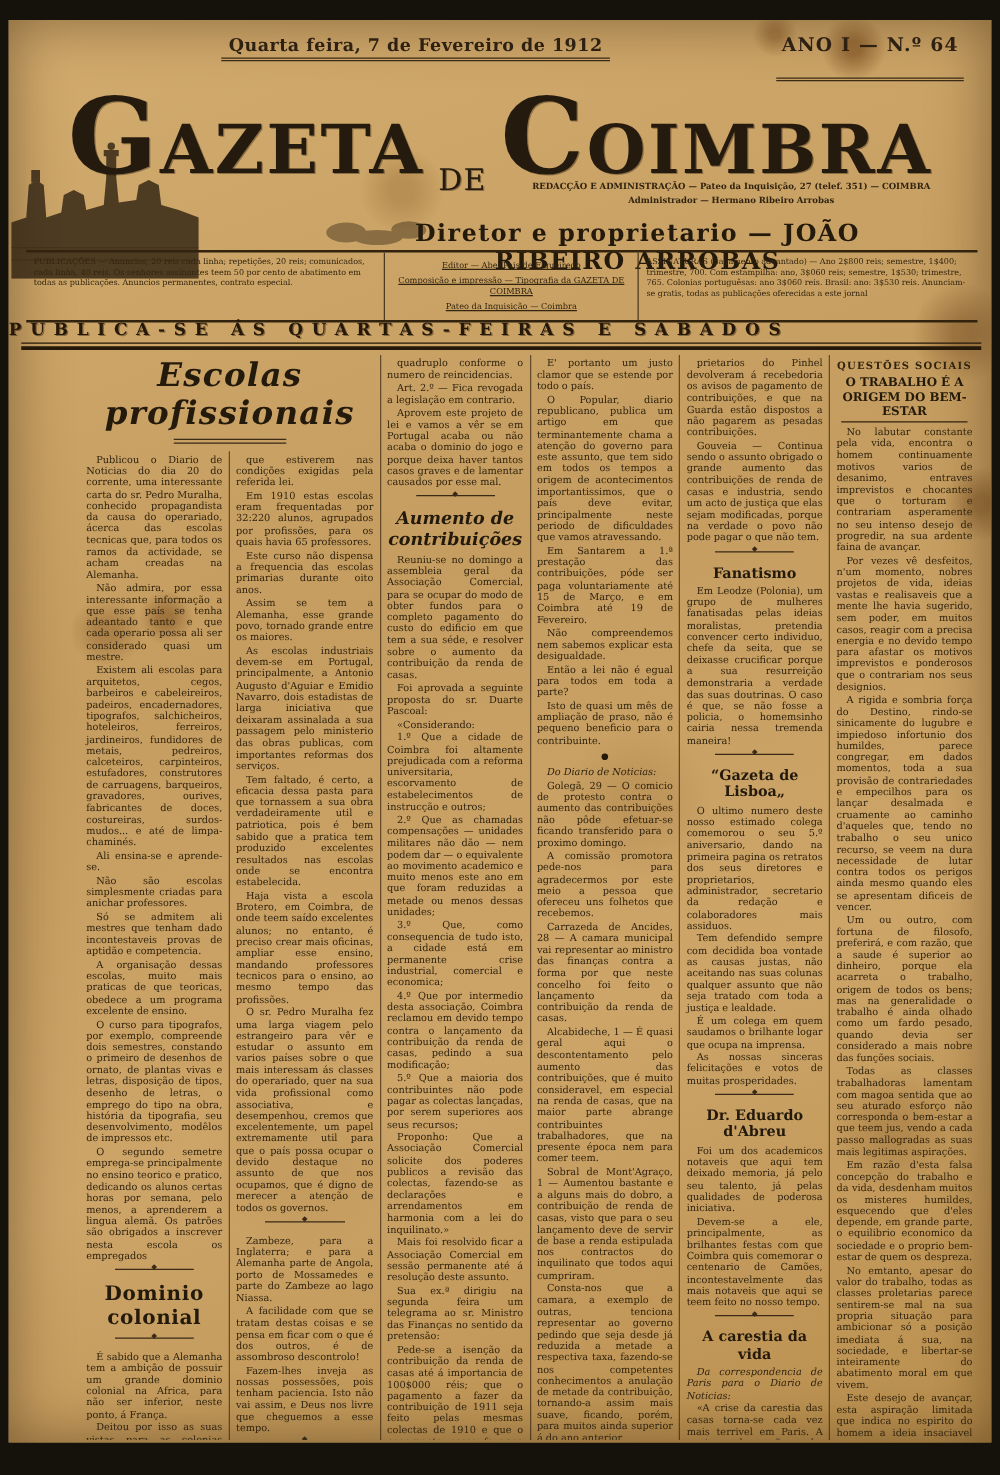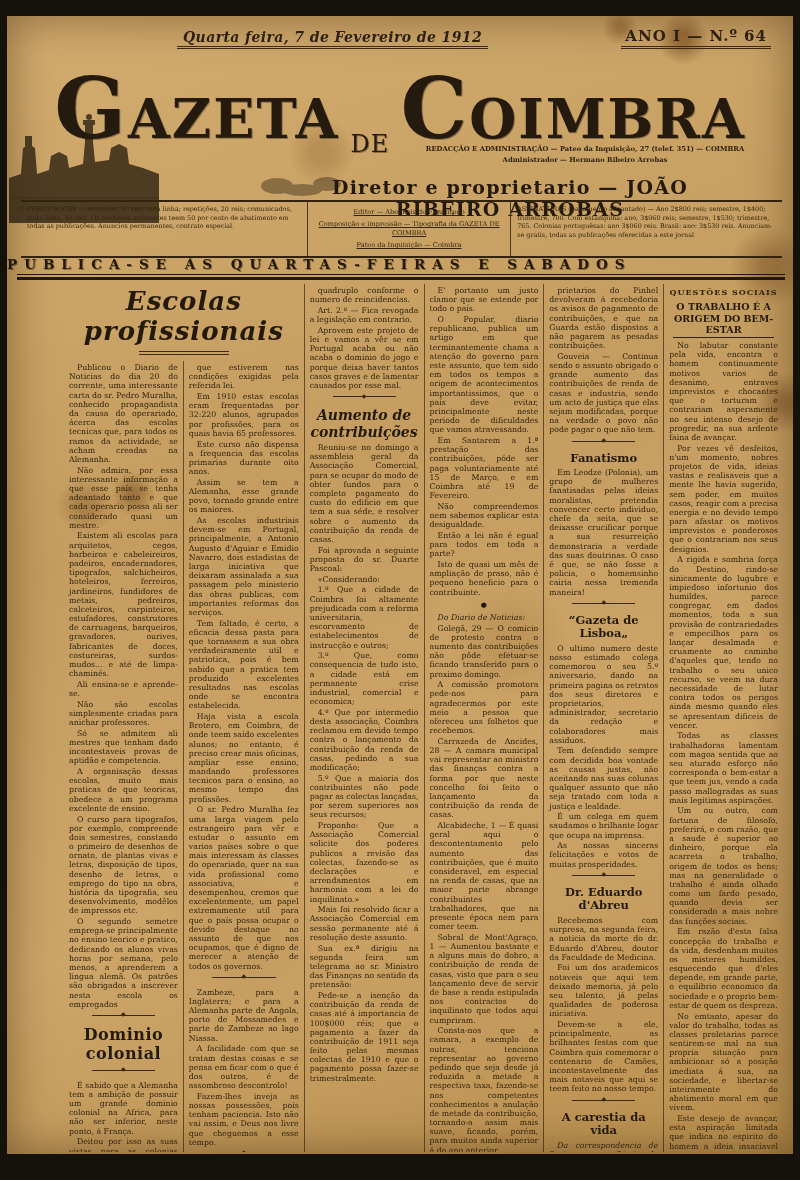--- a/index.html
+++ b/index.html
@@ -21,23 +21,23 @@
       radial-gradient(circle at 40% 12%, rgba(130,85,35,.28) 0 10px, rgba(130,85,35,0) 34px),
       radial-gradient(circle at 64% 55%, rgba(150,105,50,.22) 0 18px, rgba(150,105,50,0) 60px),
       radial-gradient(circle at 30% 80%, rgba(170,130,70,.2) 0 30px, rgba(170,130,70,0) 80px),
       radial-gradient(circle at 90% 78%, rgba(120,78,30,.25) 0 12px, rgba(120,78,30,0) 50px),
       linear-gradient(160deg,#d2ab6e 0%,#c59d60 40%,#cda569 68%,#b98f4e 100%);
     box-shadow:inset 0 0 46px rgba(56,33,8,.5);
     color:#2e2113;
   }
   
   .date-line{position:absolute;top:13px;left:170px;font-size:14px;font-weight:bold;
-    border-bottom:3px double #3a2a16;padding:0 6px 1px 6px;letter-spacing:.4px;font-style:italic;}
+    border-bottom:3px double #3a2a16;padding:0 6px 1px 6px;letter-spacing:.4px;}
   .issue-line{position:absolute;top:11px;right:22px;font-size:15px;font-weight:bold;
-    border-bottom:3px double #3a2a16;padding:0 4px 1px 4px;letter-spacing:1px;}
+    border-bottom:3px double #3a2a16;padding:0 4px 17px 4px;letter-spacing:1px;}
   .title-block{position:absolute;top:34px;left:0;right:0;text-align:center;white-space:nowrap;
     color:#241a0e;text-shadow:1px 1px 0 rgba(20,10,0,.35);}
   .title-word{display:inline-block;font-size:54px;font-weight:bold;letter-spacing:2px;
     text-transform:uppercase;line-height:1.4;}
   .title-word::first-letter{font-size:84px;}
   .title-de{display:inline-block;font-size:24px;font-weight:normal;text-transform:uppercase;
     vertical-align:-14px;margin:0 6px;letter-spacing:1px;}
   .engraving{position:absolute;left:2px;top:92px;opacity:.9;}
   .foliage{position:absolute;left:250px;top:140px;opacity:.75;}
   .mast-right{position:absolute;top:128px;right:8px;width:400px;text-align:center;
@@ -152,21 +152,21 @@
     </div>
     <div class="news-col c1">
         <p class="para">Publicou o Diario de Noticias do dia 20 do corrente, uma interessante carta do sr. Pedro Muralha, conhecido propagandista da causa do operariado, ácerca das escolas tecnicas que, para todos os ramos da actividade, se acham creadas na Alemanha.</p>
         <p class="para">Não admira, por essa interessante informação a que esse país se tenha adeantado tanto e que cada operario possa ali ser considerado quasi um mestre.</p>
         <p class="para">Existem ali escolas para arquitetos, cegos, barbeiros e cabeleireiros, padeiros, encadernadores, tipografos, salchicheiros, hoteleiros, ferreiros, jardineiros, fundidores de metais, pedreiros, calceteiros, carpinteiros, estufadores, construtores de carruagens, barqueiros, gravadores, ourives, fabricantes de doces, costureiras, surdos-mudos... e até de limpa-chaminés.</p>
         <p class="para">Ali ensina-se e aprende-se.</p>
         <p class="para">Não são escolas simplesmente criadas para anichar professores.</p>
         <p class="para">Só se admitem ali mestres que tenham dado incontestaveis provas de aptidão e competencia.</p>
         <p class="para">A organisação dessas escolas, muito mais praticas de que teoricas, obedece a um programa excelente de ensino.</p>
         <p class="para">O curso para tipografos, por exemplo, compreende dois semestres, constando o primeiro de desenhos de ornato, de plantas vivas e letras, disposição de tipos, desenho de letras, o emprego do tipo na obra, história da tipografia, seu desenvolvimento, modêlos de impressos etc.</p>
-        <p class="para">O segundo semetre emprega-se principalmente no ensino teorico e pratico, dedicando os alunos vivas horas por semana, pelo menos, a aprenderem a lingua alemã. Os patrões são obrigados a inscrever nesta escola os empregados</p>
+        <p class="para">O segundo semetre emprega-se principalmente no ensino teorico e pratico, dedicando os alunos certas horas por semana, pelo menos, a aprenderem a lingua alemã. Os patrões são obrigados a inscrever nesta escola os empregados</p>
         <div class="orn-divider"></div>
         <h3 class="art-head big-head">Dominio colonial</h3>
         <div class="orn-divider"></div>
         <p class="para">É sabido que a Alemanha tem a ambição de possuir um grande dominio colonial na Africa, para não ser inferior, neste ponto, á França.</p>
         <p class="para">Deitou por isso as suas vistas para as colonias portuguêsas, visto pertencerem a uma nação pequena.</p>
       </div>
     <div class="news-col c2">
         <p class="para">que estiverem nas condições exigidas pela referida lei.</p>
         <p class="para">Em 1910 estas escolas eram frequentadas por 32:220 alunos, agrupados por profissões, para os quais havia 65 professores.</p>
         <p class="para">Este curso não dispensa a frequencia das escolas primarias durante oito anos.</p>
@@ -186,20 +186,21 @@
     <div class="news-col c3">
         <p class="para">quadruplo conforme o numero de reincidencias.</p>
         <p class="para">Art. 2.º — Fica revogada a legislação em contrario.</p>
         <p class="para">Aprovem este projeto de lei e vamos a vêr se em Portugal acaba ou não acaba o dominio do jogo e porque deixa haver tantos casos graves e de lamentar causados por esse mal.</p>
         <div class="orn-divider"></div>
         <h3 class="art-head italic-head">Aumento de contribuições</h3>
         <p class="para">Reuniu-se no domingo a assembleia geral da Associação Comercial, para se ocupar do modo de obter fundos para o completo pagamento do custo do edificio em que tem a sua séde, e resolver sobre o aumento da contribuição da renda de casas.</p>
         <p class="para">Foi aprovada a seguinte proposta do sr. Duarte Pascoal:</p>
         <p class="para">«Considerando:</p>
         <p class="para">1.º Que a cidade de Coimbra foi altamente prejudicada com a reforma universitaria, escorvamento de estabelecimentos de instrucção e outros;</p>
+        <p class="para">2.º Que as chamadas compensações — unidades militares não dão — nem podem dar — o equivalente ao movimento academico e muito menos este ano em que foram reduzidas a metade ou menos dessas unidades;</p>
         <p class="para">3.º Que, como consequencia de tudo isto, a cidade está em permanente crise industrial, comercial e economica;</p>
         <p class="para">4.º Que por intermedio desta associação, Coimbra reclamou em devido tempo contra o lançamento da contribuição da renda de casas, pedindo a sua modificação;</p>
         <p class="para">5.º Que a maioria dos contribuintes não pode pagar as colectas lançadas, por serem superiores aos seus recursos;</p>
         <p class="para">Proponho: Que a Associação Comercial solicite dos poderes publicos a revisão das colectas, fazendo-se as declarações e arrendamentos em harmonia com a lei do inquilinato.»</p>
         <p class="para">Mais foi resolvido ficar a Associação Comercial em sessão permanente até á resolução deste assunto.</p>
         <p class="para">Sua ex.ª dirigiu na segunda feira um telegrama ao sr. Ministro das Finanças no sentido da pretensão:</p>
         <p class="para">Pede-se a isenção da contribuição da renda de casas até á importancia de 100$000 réis; que o pagamento a fazer da contribuição de 1911 seja feito pelas mesmas colectas de 1910 e que o pagamento possa fazer-se trimestralmente.</p>
       </div>
     <div class="news-col c4">
         <p class="para">E' portanto um justo clamor que se estende por todo o país.</p>
@@ -225,34 +226,33 @@
         <h3 class="art-head">Fanatismo</h3>
         <p class="para">Em Leodze (Polonia), um grupo de mulheres fanatisadas pelas ideias moralistas, pretendia convencer certo individuo, chefe da seita, que se deixasse crucificar porque a sua resurreição demonstraria a verdade das suas doutrinas. O caso é que, se não fosse a policia, o homemsinho cairia nessa tremenda maneira!</p>
         <div class="orn-divider"></div>
         <h3 class="art-head">“Gazeta de Lisboa„</h3>
         <p class="para">O ultimo numero deste nosso estimado colega comemorou o seu 5.º aniversario, dando na primeira pagina os retratos dos seus diretores e proprietarios, administrador, secretario da redação e colaboradores mais assiduos.</p>
         <p class="para">Tem defendido sempre com decidida boa vontade as causas justas, não aceitando nas suas colunas qualquer assunto que não seja tratado com toda a justiça e lealdade.</p>
         <p class="para">É um colega em quem saudamos o brilhante logar que ocupa na imprensa.</p>
         <p class="para">As nossas sinceras felicitações e votos de muitas prosperidades.</p>
         <div class="orn-divider"></div>
         <h3 class="art-head">Dr. Eduardo d'Abreu</h3>
-        <p class="para">Recebemos com surpresa, na segunda feira, a noticia da morte do dr. Eduardo d'Abreu, doutor da Faculdade de Medicina.</p>
         <p class="para">Foi um dos academicos notaveis que aqui tem deixado memoria, já pelo seu talento, já pelas qualidades de poderosa iniciativa.</p>
         <p class="para">Devem-se a ele, principalmente, as brilhantes festas com que Coimbra quis comemorar o centenario de Camões, incontestavelmente das mais notaveis que aqui se teem feito no nosso tempo.</p>
         <div class="orn-divider"></div>
         <h3 class="art-head">A carestia da vida</h3>
         <p class="para lead-in">Da correspondencia de Paris para o Diario de Noticias:</p>
         <p class="para">«A crise da carestia das casas torna-se cada vez mais terrivel em Paris. A gente pobre não sabe como nem onde alojar-se. Os senhorios aumentam de ano para ano a renda dos predios. E não ha casas baratas. Apenas se constroem propriedades de cinco, seis e sete andares, dum aluguer inabordavel. Ao mesmo tempo os senhorios teem pretenções escandalosas, como a de proibir nos predios as familias com muitas creanças!</p>
       </div>
     <div class="news-col c6">
         <div class="kicker">QUESTÕES SOCIAIS</div>
         <h3 class="art-head under-head">O TRABALHO É A ORIGEM DO BEM-ESTAR</h3>
         <p class="para">No labutar constante pela vida, encontra o homem continuamente motivos varios de desanimo, entraves imprevistos e chocantes que o torturam e contrariam asperamente no seu intenso desejo de progredir, na sua ardente faina de avançar.</p>
         <p class="para">Por vezes vê desfeitos, n'um momento, nobres projetos de vida, ideias vastas e realisaveis que a mente lhe havia sugerido, sem poder, em muitos casos, reagir com a precisa energia e no devido tempo para afastar os motivos imprevistos e ponderosos que o contrariam nos seus designios.</p>
         <p class="para">A rigida e sombria força do Destino, rindo-se sinicamente do lugubre e impiedoso infortunio dos humildes, parece congregar, em dados momentos, toda a sua provisão de contrariedades e empecilhos para os lançar desalmada e cruamente ao caminho d'aqueles que, tendo no trabalho o seu unico recurso, se veem na dura necessidade de lutar contra todos os perigos ainda mesmo quando eles se apresentam dificeis de vencer.</p>
+        <p class="para">Um ou outro, com fortuna de filosofo, preferirá, e com razão, que a saude é superior ao dinheiro, porque ela acarreta o trabalho, origem de todos os bens; mas na generalidade o trabalho é ainda olhado como um fardo pesado, quando devia ser considerado a mais nobre das funções sociais.</p>
         <p class="para">Todas as classes trabalhadoras lamentam com magoa sentida que ao seu aturado esforço não corresponda o bem-estar a que teem jus, vendo a cada passo mallogradas as suas mais legitimas aspirações.</p>
-        <p class="para">Um ou outro, com fortuna de filosofo, preferirá, e com razão, que a saude é superior ao dinheiro, porque ela acarreta o trabalho, origem de todos os bens; mas na generalidade o trabalho é ainda olhado como um fardo pesado, quando devia ser considerado a mais nobre das funções sociais.</p>
         <p class="para">Em razão d'esta falsa concepção do trabalho e da vida, desdenham muitos os misteres humildes, esquecendo que d'eles depende, em grande parte, o equilibrio economico da sociedade e o proprio bem-estar de quem os despreza.</p>
         <p class="para">No emtanto, apesar do valor do trabalho, todas as classes proletarias parece sentirem-se mal na sua propria situação para ambicionar só a posição imediata á sua, na sociedade, e libertar-se inteiramente do abatimento moral em que vivem.</p>
         <p class="para">Este desejo de avançar, esta aspiração limitada que indica no espirito do homem a ideia insaciavel de saber, não é, na quasi totalidade dos casos, um estimulo para o trabalho metodico e produtivo, como a razão e boa logica indicam; não é um encentivo forte para o aperfeiçoamento de tudo que possa augmentar a produção, abastecer as necessidades gerais do povo, fomentar a riqueza individual ou comum, promover e melhorar o bem estar da humanidade, egualar, emfim, tanto quanto possivel as varias camadas da sociedade, pondo cobro a essas dependencias humilhantes que ainda se nos apresentam sob um aspeto intoleravel, sem todavia, recorrer aos exces-</p>
       </div>
   </div>
 </div>
 
 </body></html>

